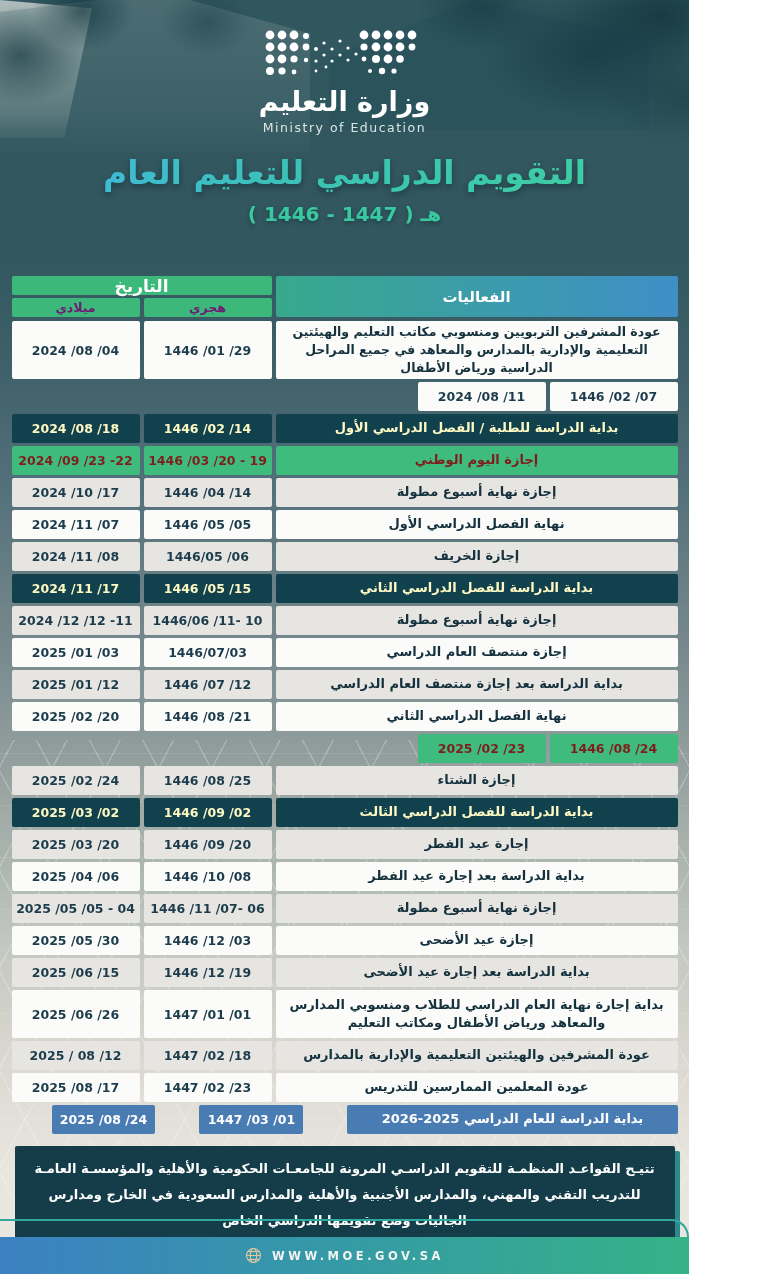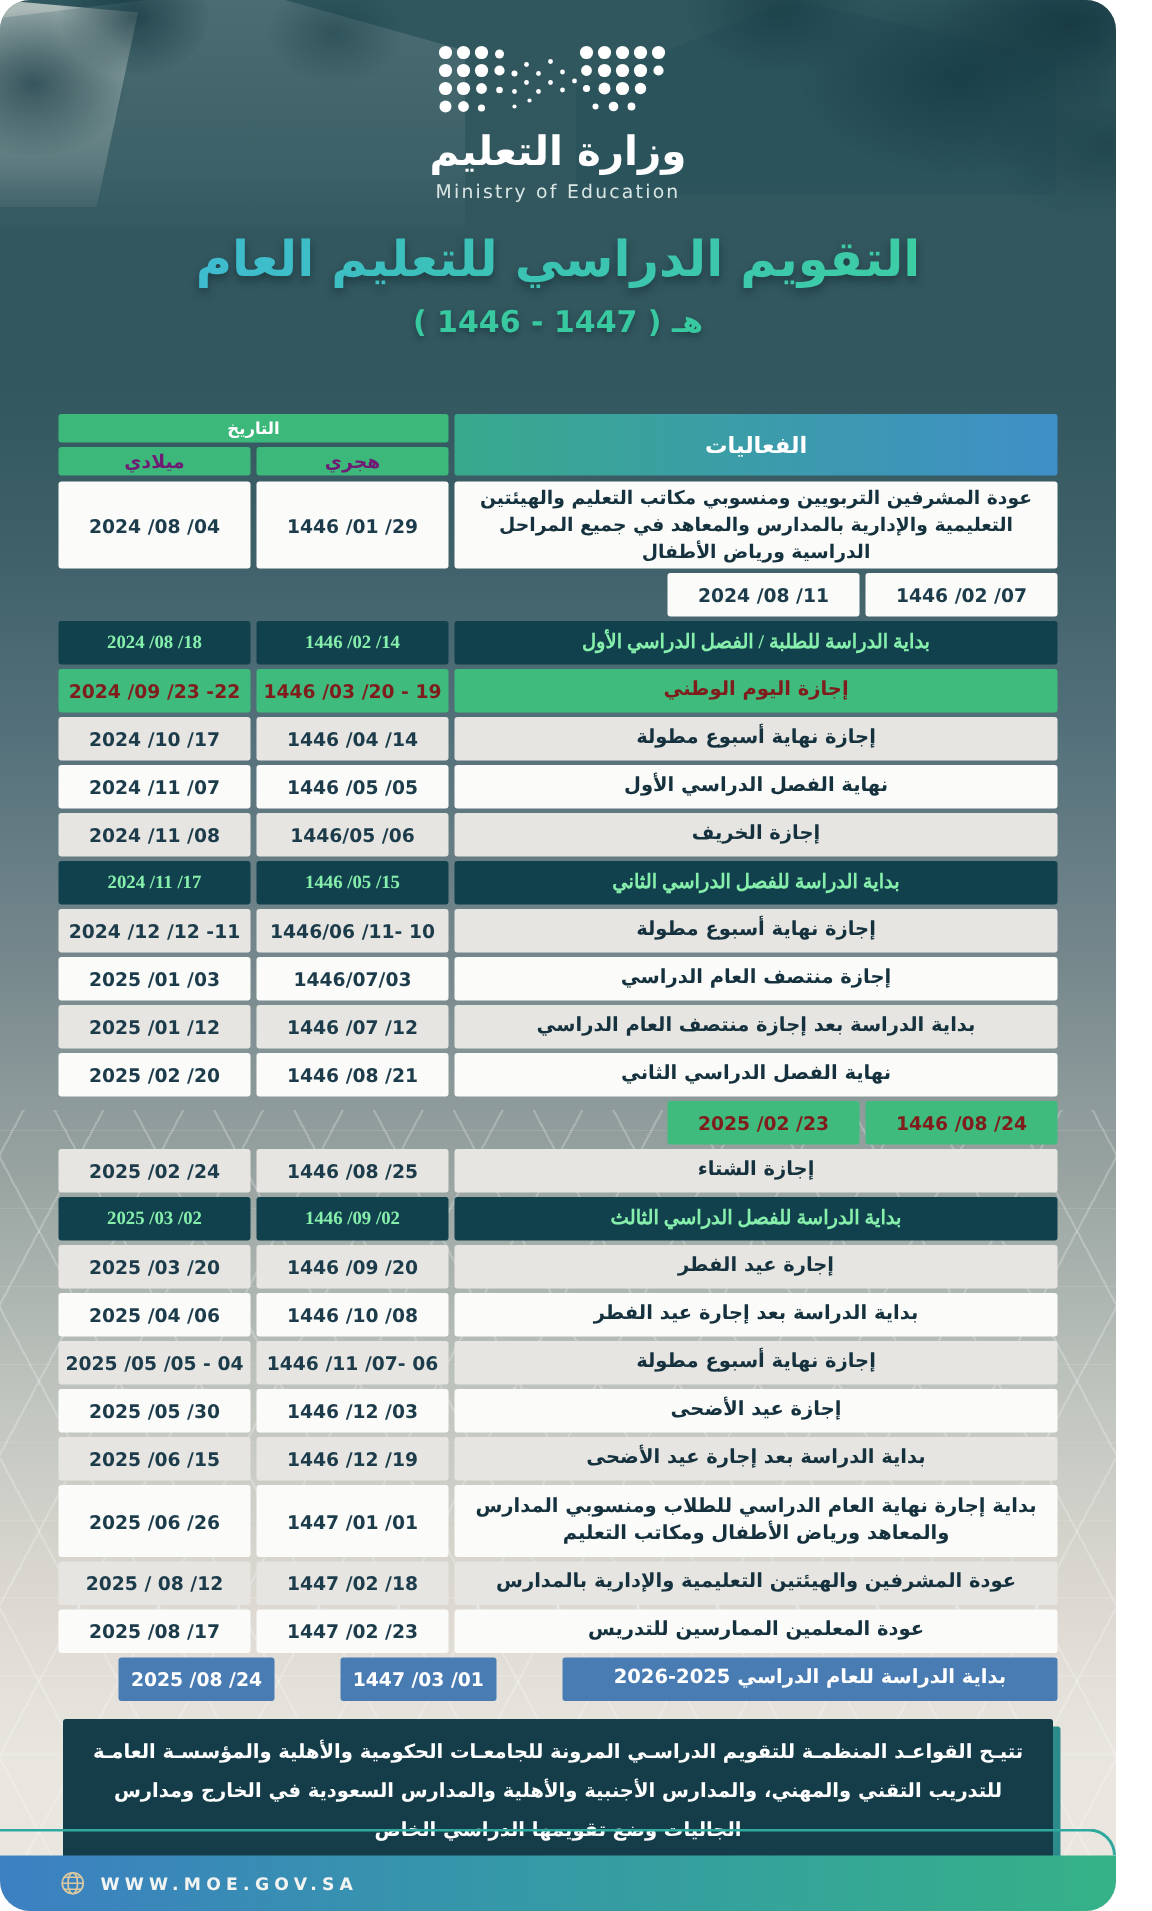--- a/index.html
+++ b/index.html
@@ -1,19 +1,19 @@
 <!DOCTYPE html>
 <html lang="ar"><head>
 <meta charset="utf-8">
 <style>
   html,body{margin:0;padding:0;}
   body{font-family:"DejaVu Sans",sans-serif;}
-  .page{position:relative;width:744px;height:1274px;overflow:hidden;
+  .page{position:relative;width:689px;height:1274px;overflow:hidden;
     background:linear-gradient(180deg,#30565e 0%,#32575f 20%,#3d5f68 28%,#53707a 38%,#75878c 50%,
-      #9aa5a2 62%,#c2c7c0 74%,#ddd9d2 84%,#e9e6e0 92%,#eae7e1 100%);border-radius:20px;}
+      #9aa5a2 62%,#c2c7c0 74%,#ddd9d2 84%,#e9e6e0 92%,#eae7e1 100%);}
   
   .page::after{content:"";position:absolute;left:0;right:0;top:740px;bottom:0;z-index:0;
     background:
       repeating-linear-gradient(62deg,rgba(255,255,255,.22) 0 1.5px,transparent 1.5px 47px),
       repeating-linear-gradient(-62deg,rgba(255,255,255,.22) 0 1.5px,transparent 1.5px 47px),
       repeating-linear-gradient(0deg,rgba(255,255,255,.10) 0 1px,transparent 1px 52px);
     pointer-events:none;}
   .z{position:relative;z-index:1;}
 
   
@@ -51,53 +51,53 @@
     color:#38c9a0;filter:drop-shadow(0 2px 2px rgba(8,26,31,.4));}
 
   
   .sheet{width:666px;margin:6px auto 0;direction:rtl;}
   .thead{display:flex;gap:4px;margin-bottom:4px;}
   .h-events{width:402px;border-radius:2px;display:flex;align-items:center;justify-content:center;
     background:linear-gradient(270deg,#3f8fc7 0%,#38a98c 100%);color:#fff;
     font-weight:bold;font-size:15px;height:41px;}
   .h-dates{width:260px;display:flex;flex-direction:column;gap:3px;}
   .h-date-top{height:19px;background:#3cb87a;border-radius:2px;color:#fff;font-weight:bold;
-    font-size:11px;display:flex;align-items:center;justify-content:center;}
+    font-size:17px;display:flex;align-items:center;justify-content:center;}
   .h-date-cols{display:flex;gap:4px;height:19px;}
   .h-date-cols>div{width:128px;background:#3cb87a;border-radius:2px;color:#701a75;font-weight:bold;
     font-size:12.5px;display:flex;align-items:center;justify-content:center;}
 
   .row{display:flex;gap:4px;margin-bottom:3px;}
   .cell{display:flex;align-items:center;justify-content:center;border-radius:2px;
     min-height:29px;box-sizing:border-box;}
   .cell.event{width:402px;font-weight:bold;font-size:13px;color:#14313d;text-align:center;
     padding:2px 10px;line-height:1.45;}
   .cell.hijri,.cell.greg{width:128px;font-weight:bold;font-size:12.5px;color:#1c3c4b;
     direction:ltr;white-space:nowrap;}
   .row--white .cell{background:#fbfbf9;}
   .row--gray .cell{background:#e7e5e2;}
   .row--dark .cell{background:#12414e;}
-  .row--dark .cell{color:#86efac;font-family:Liberation Serif, serif;}
+  .row--dark .cell{color:#fef9c3;}
   .row--green .cell{background:#3fbc7d;color:#7f1d1d;}
   .row--blue .cell{background:#4a7cb4;color:#fff;margin-left:40px;}
   .row--lines3 .cell{min-height:54px;}
   .row--lines3 .cell.event{font-size:12.5px;}
   .row--lines2 .cell{min-height:48px;}
 
   
   .note{width:636px;margin:12px auto 0;background:#143d49;color:#fff;direction:rtl;
     font-weight:bold;font-size:13px;line-height:2;text-align:center;border-radius:2px;
     padding:10px 12px;box-shadow:5px 5px 0 0 #2c8a8a;}
 
   
   .footer-line{position:absolute;left:0;right:0;bottom:37px;height:16px;z-index:1;
     border-top:2px solid #2fa89e;border-right:2px solid #2fa89e;border-top-right-radius:22px;}
   .footer-bar{position:absolute;left:0;right:0;bottom:0;height:37px;z-index:2;
     background:linear-gradient(90deg,#3c80c2 0%,#3598a8 45%,#35b287 100%);
-    display:flex;align-items:center;gap:10px;padding-left:40px;}
+    display:flex;align-items:center;justify-content:center;gap:10px;}
   .footer-url{color:#f2f4f2;font-size:11.5px;letter-spacing:3.5px;font-weight:bold;}
 </style>
 </head>
 <body>
 
 <div class="page">
 
   <div class="hero z">
     <div class="hero-art">
       <div class="hero-wall"></div>

